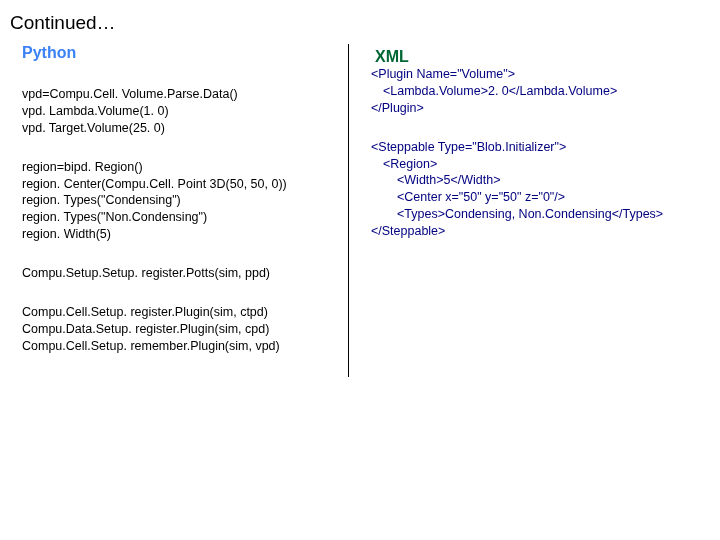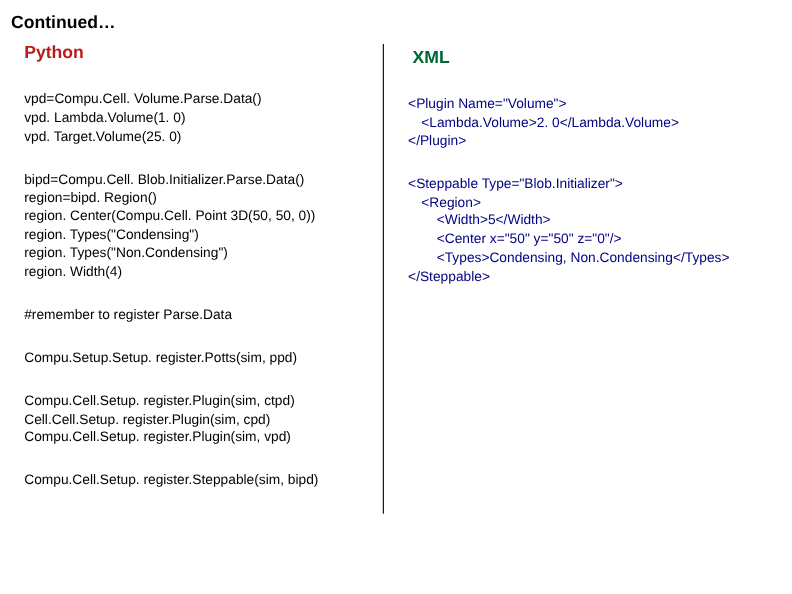--- a/index.html
+++ b/index.html
@@ -7,22 +7,22 @@
     width: 720px;
     height: 540px;
     background: #ffffff;
     font-family: Arial, Helvetica, sans-serif;
     font-size: 12.5px;
     color: #000;
     padding: 12px 18px 0 8px;
     overflow: hidden;
   }
   .title {
-    font-weight: bold;
-    font-size: 16px;
+    font-weight: normal;
+    font-size: 19px;
     margin-bottom: 10px;
     padding-left: 2px;
   }
   .cols {
     display: flex;
     align-items: stretch;
   }
   .left {
     width: 340px;
     padding-right: 10px;
@@ -31,30 +31,29 @@
   .divider {
     width: 0;
     border-left: 1px solid #000;
   }
   .right {
     flex: 1;
     padding-left: 22px;
   }
   .heading-py {
     font-weight: bold;
-    color: #b91c1c;
+    color: #3b82f6;
     font-size: 16px;
     margin-bottom: 24px;
   }
   .heading-xml {
     font-weight: bold;
     color: #006633;
     font-size: 16px;
     margin-top: 4px;
-    margin-bottom: 24px;
     padding-left: 4px;
   }
   .block {
     margin-bottom: 22px;
     line-height: 1.35;
   }
   .xml-block {
     color: #000080;
     margin-bottom: 22px;
     line-height: 1.35;
@@ -73,43 +72,38 @@
   <div class="left">
     <div class="heading-py">Python</div>
 
     <div class="block">
       <div><span>vpd=</span><span class="b">Compu.Cell. Volume.Parse.Data()</span></div>
       <div>vpd. Lambda.Volume(1. 0)</div>
       <div>vpd. Target.Volume(25. 0)</div>
     </div>
 
     <div class="block">
-      <div><span>bipd=</span><span class="b">Compu.Cell. Blob.Initializer.Parse.Data()</span></div>
       <div>region=bipd. Region()</div>
       <div>region. Center(Compu.Cell. Point 3D(50, 50, 0))</div>
       <div>region. Types("Condensing")</div>
       <div>region. Types("Non.Condensing")</div>
-      <div>region. Width(4)</div>
+      <div>region. Width(5)</div>
     </div>
 
-    <div class="block b">#remember to register Parse.Data</div>
 
     <div class="block b">
       <div>Compu.Setup.Setup. register.Potts(sim, ppd)</div>
     </div>
 
     <div class="block b">
       <div>Compu.Cell.Setup. register.Plugin(sim, ctpd)</div>
-      <div>Cell.Cell.Setup. register.Plugin(sim, cpd)</div>
-      <div>Compu.Cell.Setup. register.Plugin(sim, vpd)</div>
+      <div>Compu.Data.Setup. register.Plugin(sim, cpd)</div>
+      <div>Compu.Cell.Setup. remember.Plugin(sim, vpd)</div>
     </div>
 
-    <div class="block b">
-      <div>Compu.Cell.Setup. register.Steppable(sim, bipd)</div>
-    </div>
   </div>
 
   <div class="divider"></div>
 
   <div class="right">
     <div class="heading-xml">XML</div>
 
     <div class="xml-block">
       <div>&lt;Plugin Name="Volume"&gt;</div>
       <div class="ind1">&lt;Lambda.Volume&gt;2. 0&lt;/Lambda.Volume&gt;</div>

